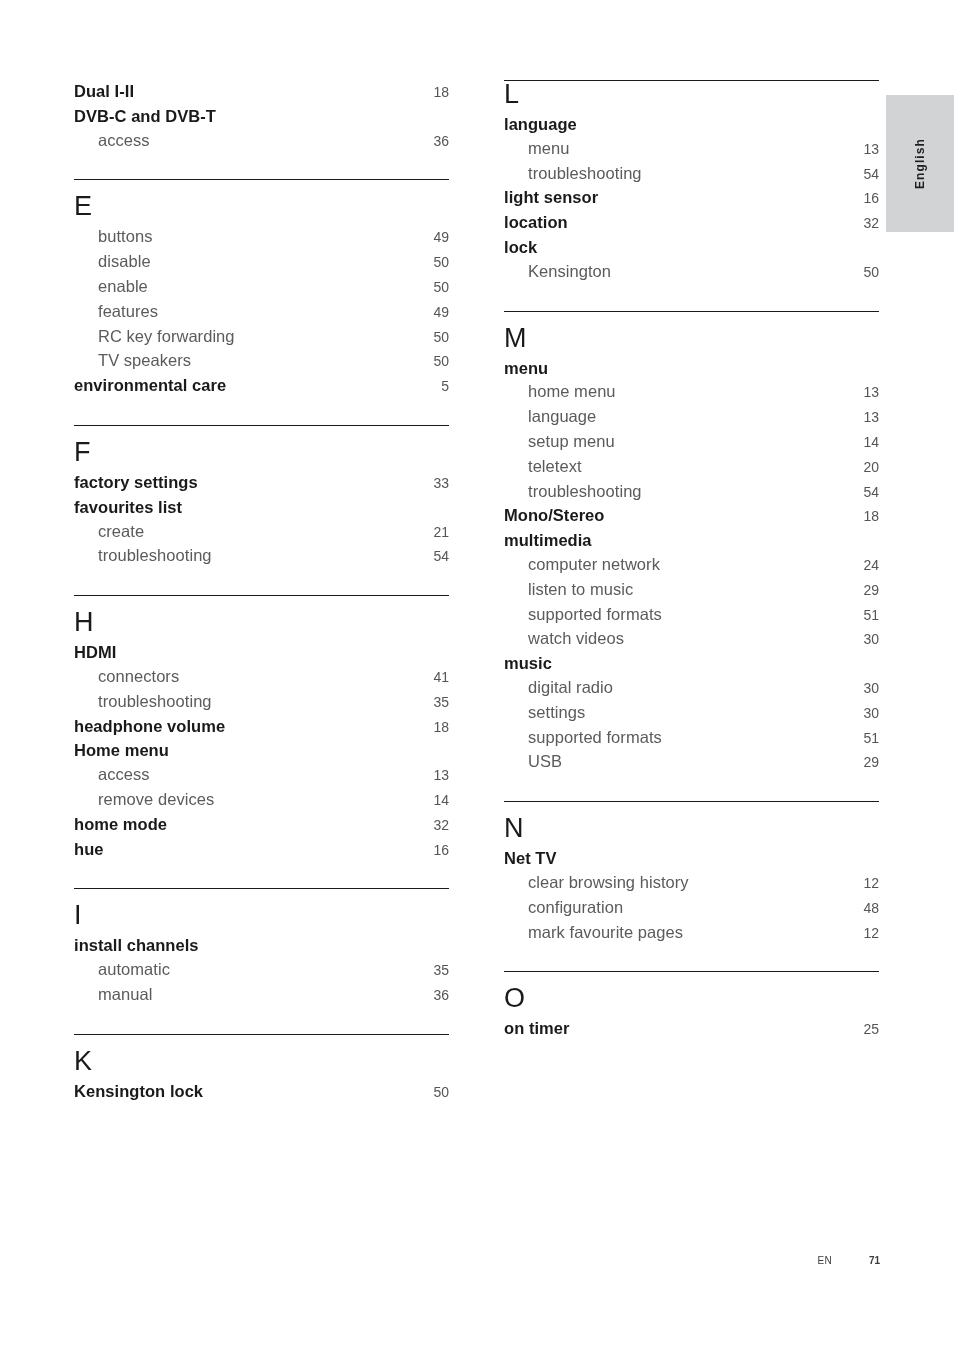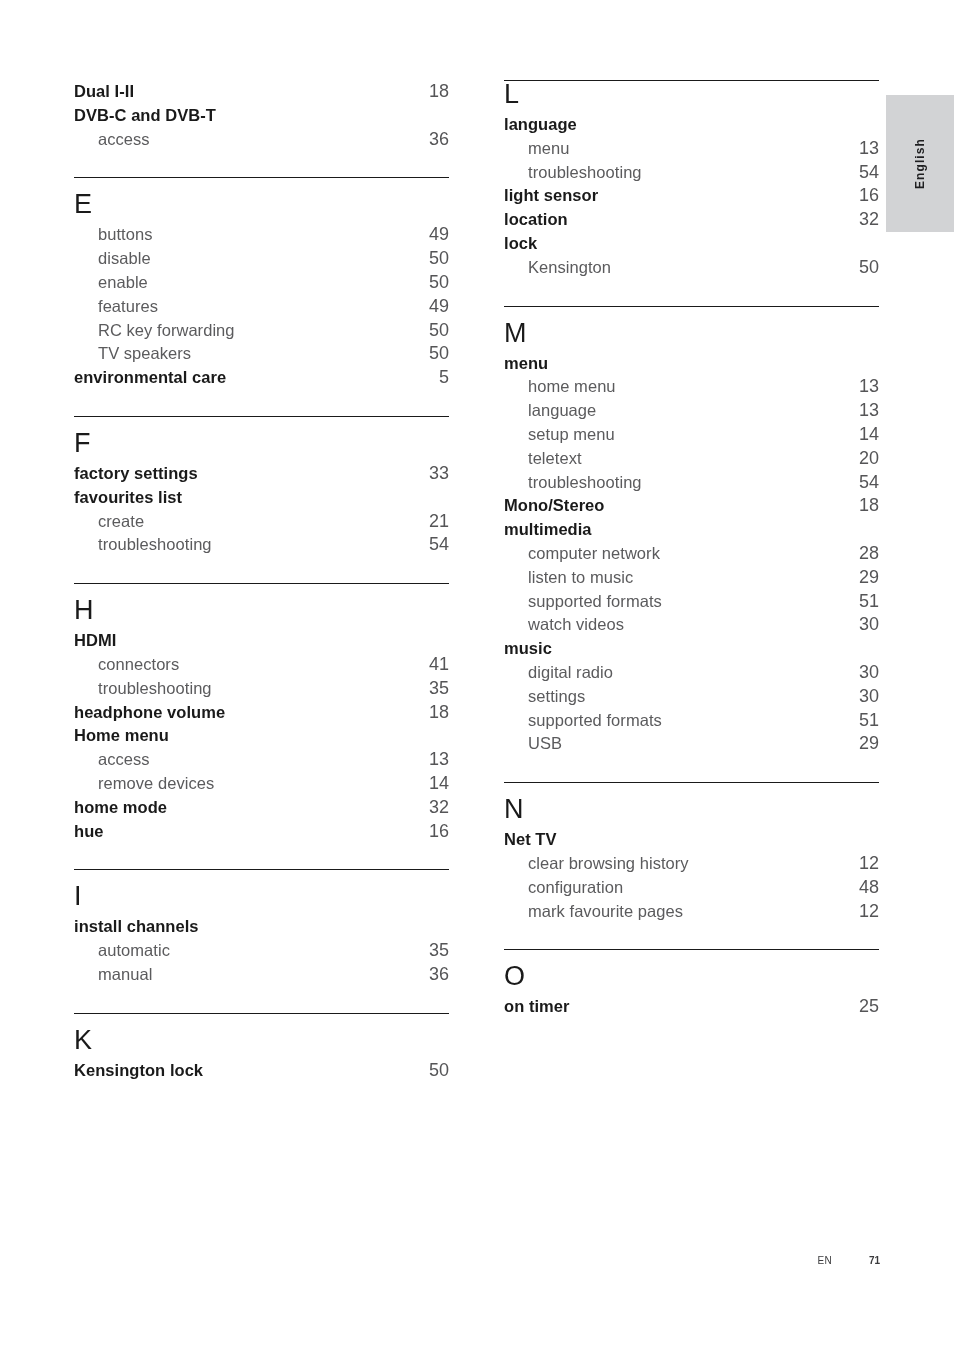--- a/index.html
+++ b/index.html
@@ -71,21 +71,21 @@
     flex: 0 1 auto;
   }
   .entry .dotfill {
     flex: 1 1 auto;
     min-width: 8px;
   }
   .entry .pageno {
     flex: 0 0 auto;
     text-align: right;
     color: #555557;
-    font-size: 18px;
+    font-size: 14px;
     font-weight: 400;
   }
 
   .entry.level-main .label {
     font-size: 16.5px;
     font-weight: 700;
     color: #1a1a1a;
     letter-spacing: 0.05px;
   }
   .entry.level-sub {
@@ -398,21 +398,21 @@
             <span class="pageno">18</span>
           </div>
           <div class="entry level-main">
             <span class="label">multimedia</span>
             <span class="dotfill"></span>
             <span class="pageno"></span>
           </div>
           <div class="entry level-sub">
             <span class="label">computer network</span>
             <span class="dotfill"></span>
-            <span class="pageno">28</span>
+            <span class="pageno">24</span>
           </div>
           <div class="entry level-sub">
             <span class="label">listen to music</span>
             <span class="dotfill"></span>
             <span class="pageno">29</span>
           </div>
           <div class="entry level-sub">
             <span class="label">supported formats</span>
             <span class="dotfill"></span>
             <span class="pageno">51</span>

